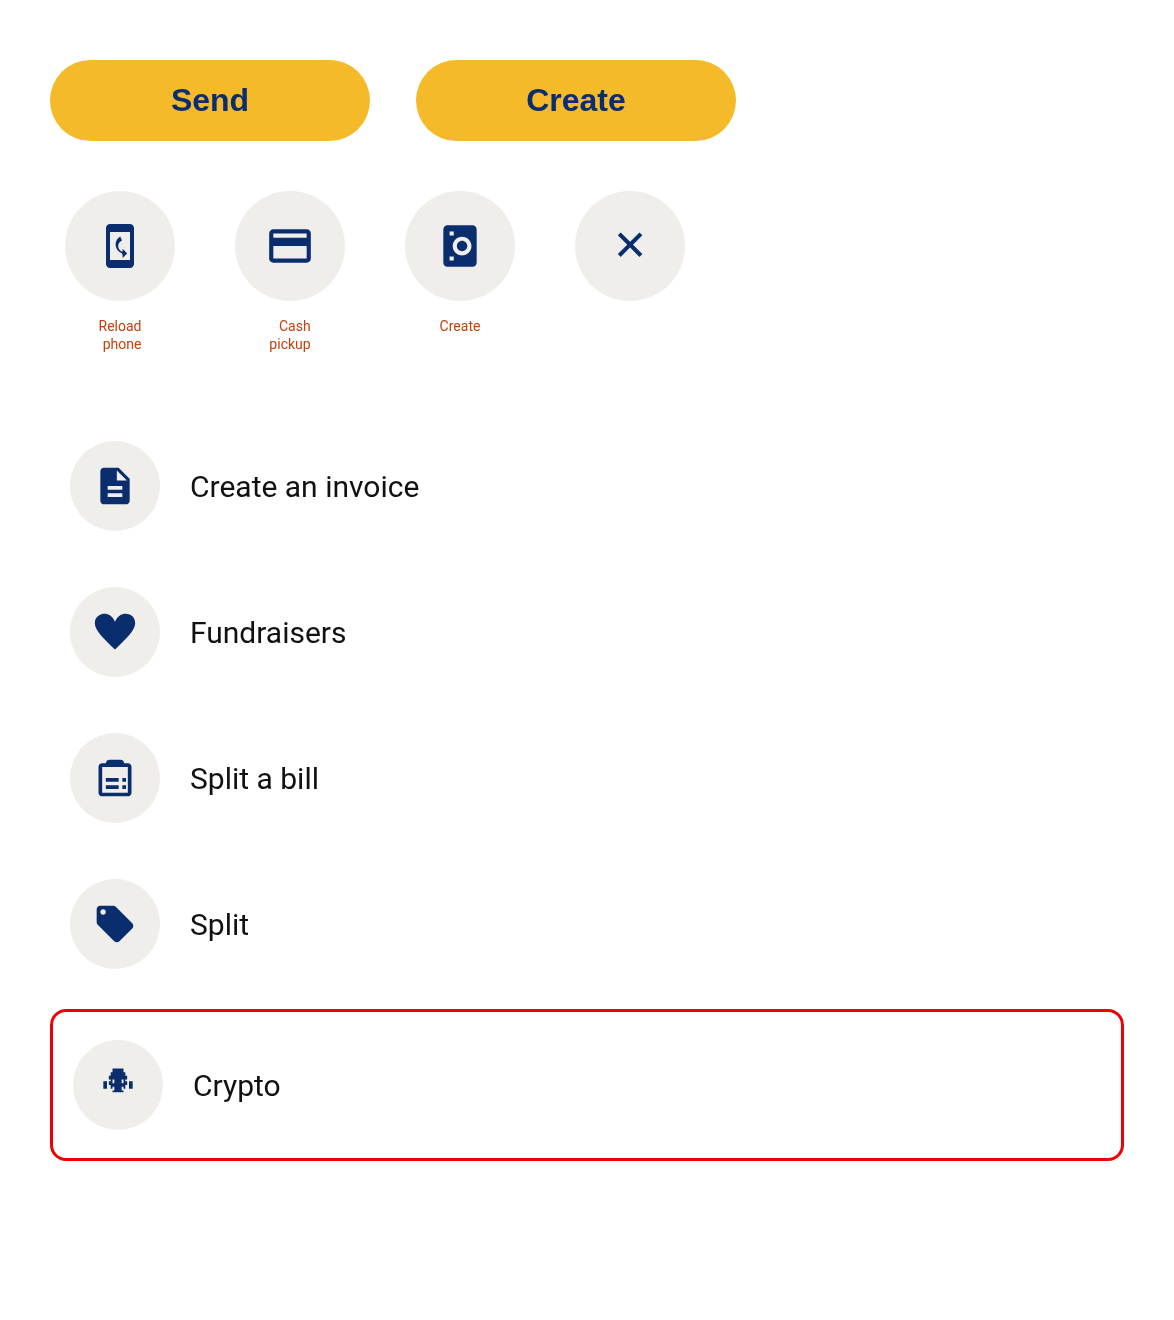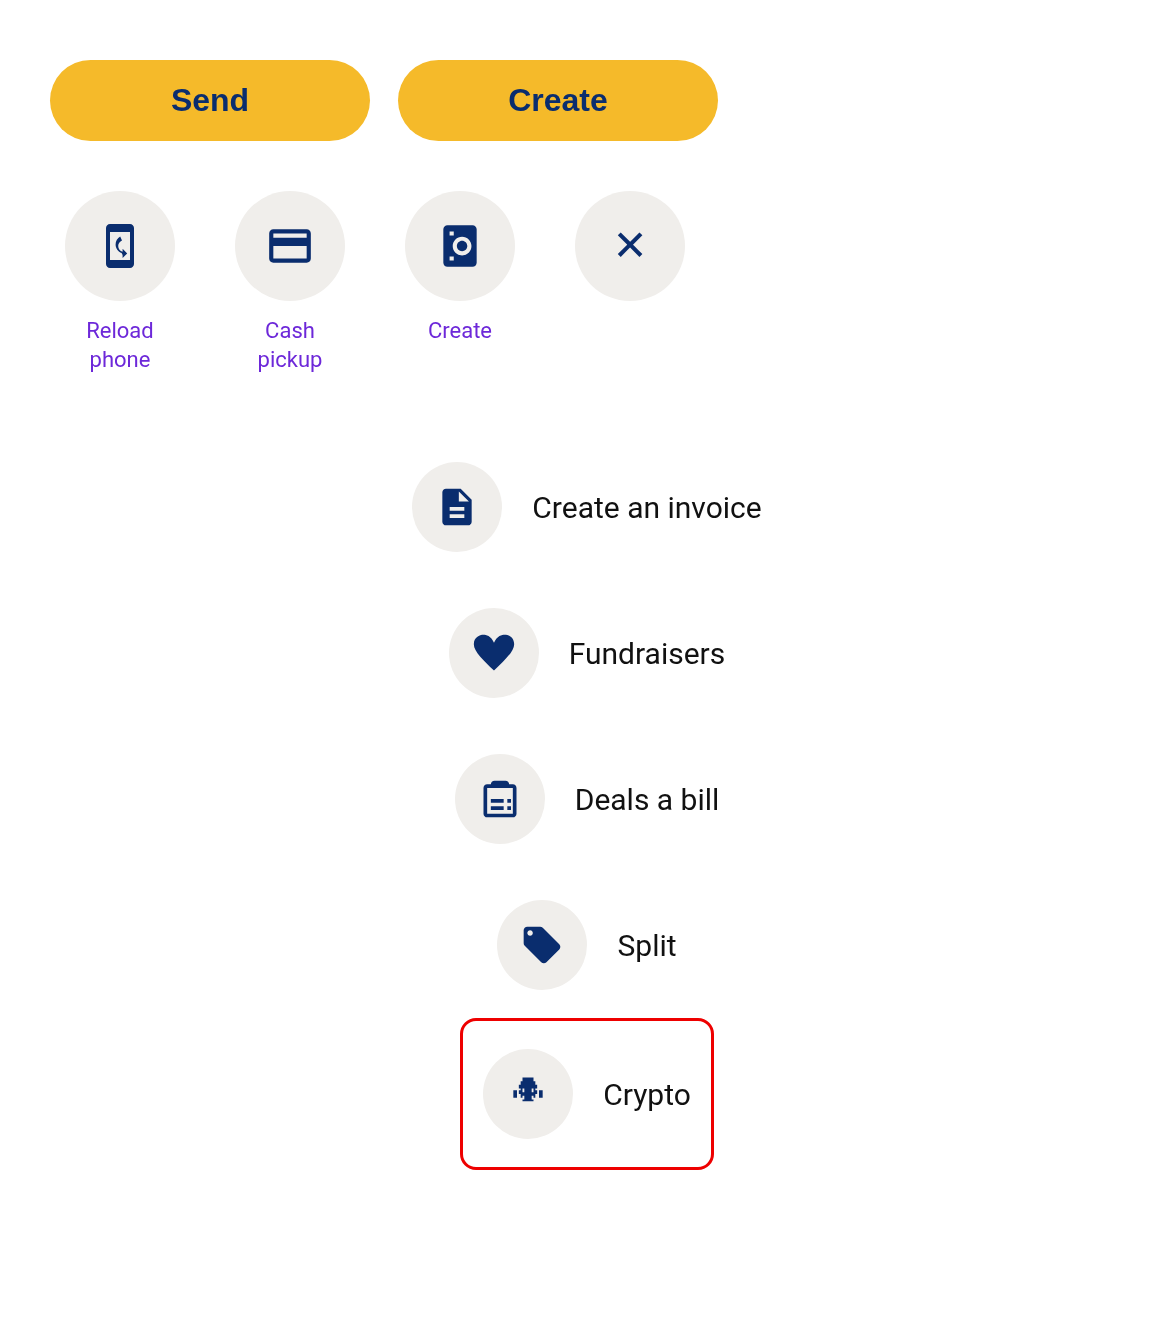--- a/index.html
+++ b/index.html
@@ -11,21 +11,21 @@
     body {
       background: #ffffff;
       font-family: -apple-system, BlinkMacSystemFont, 'Segoe UI', Roboto, sans-serif;
       width: 1174px;
       min-height: 1320px;
       padding: 60px 50px;
     }
 
     .top-buttons {
       display: flex;
-      gap: 28px;
+      gap: 46px;
       margin-bottom: 50px;
     }
 
     .top-btn {
       flex: 1;
       max-width: 320px;
       padding: 22px 0;
       border-radius: 50px;
       border: none;
       background: #F5BA2A;
@@ -56,31 +56,30 @@
       width: 110px;
       height: 110px;
       border-radius: 50%;
       background: #f0eeeb;
       display: flex;
       align-items: center;
       justify-content: center;
     }
 
     .quick-action-label {
-      font-size: 22px;
-      color: #6d28d9;
-      text-align: center;
+      font-size: 14px;
+      color: #c2410c;
+      text-align: right;
       line-height: 1.3;
     }
 
     .list-items {
       display: flex;
       flex-direction: column;
       gap: 0;
-      align-items: center;
     }
 
     .list-item {
       display: flex;
       align-items: center;
       gap: 30px;
       padding: 28px 20px;
       cursor: pointer;
       border-radius: 16px;
     }
@@ -98,20 +97,21 @@
 
     .list-item-label {
       font-size: 30px;
       color: #111;
       font-weight: 400;
     }
 
     .crypto-item {
       border: 3px solid #e00;
       border-radius: 16px;
+      margin-top: 12px;
     }
 
     
     svg {
       fill: #0a2d6e;
     }
 
     .x-icon {
       font-size: 36px;
       color: #0a2d6e;
@@ -183,21 +183,21 @@
     </div>
     <span class="list-item-label">Fundraisers</span>
   </div>
 
   <div class="list-item">
     <div class="list-item-icon-circle">
       <svg width="44" height="44" viewBox="0 0 24 24">
         <path d="M9 4h6v2h2V4c0-1.1-.9-2-2-2H9C7.9 2 7 2.9 7 4v2h2V4zm5 10H7v-2h7v2zm2 0h2v-2h-2v2zm-2 4H7v-2h7v2zm2 0h2v-2h-2v2zm3-14H5c-1.1 0-2 .9-2 2v14c0 1.1.9 2 2 2h14c1.1 0 2-.9 2-2V6c0-1.1-.9-2-2-2zm0 16H5V6h14v14z"></path>
       </svg>
     </div>
-    <span class="list-item-label">Deals a bill</span>
+    <span class="list-item-label">Split a bill</span>
   </div>
 
   <div class="list-item">
     <div class="list-item-icon-circle">
       <svg width="44" height="44" viewBox="0 0 24 24">
         <path d="M21.41 11.58l-9-9C12.05 2.22 11.55 2 11 2H4c-1.1 0-2 .9-2 2v7c0 .55.22 1.05.59 1.42l9 9c.36.36.86.58 1.41.58.55 0 1.05-.22 1.41-.59l7-7c.37-.36.59-.86.59-1.41 0-.55-.23-1.06-.59-1.42zM5.5 7C4.67 7 4 6.33 4 5.5S4.67 4 5.5 4 7 4.67 7 5.5 6.33 7 5.5 7z"></path>
       </svg>
     </div>
     <span class="list-item-label">Split</span>
   </div>

